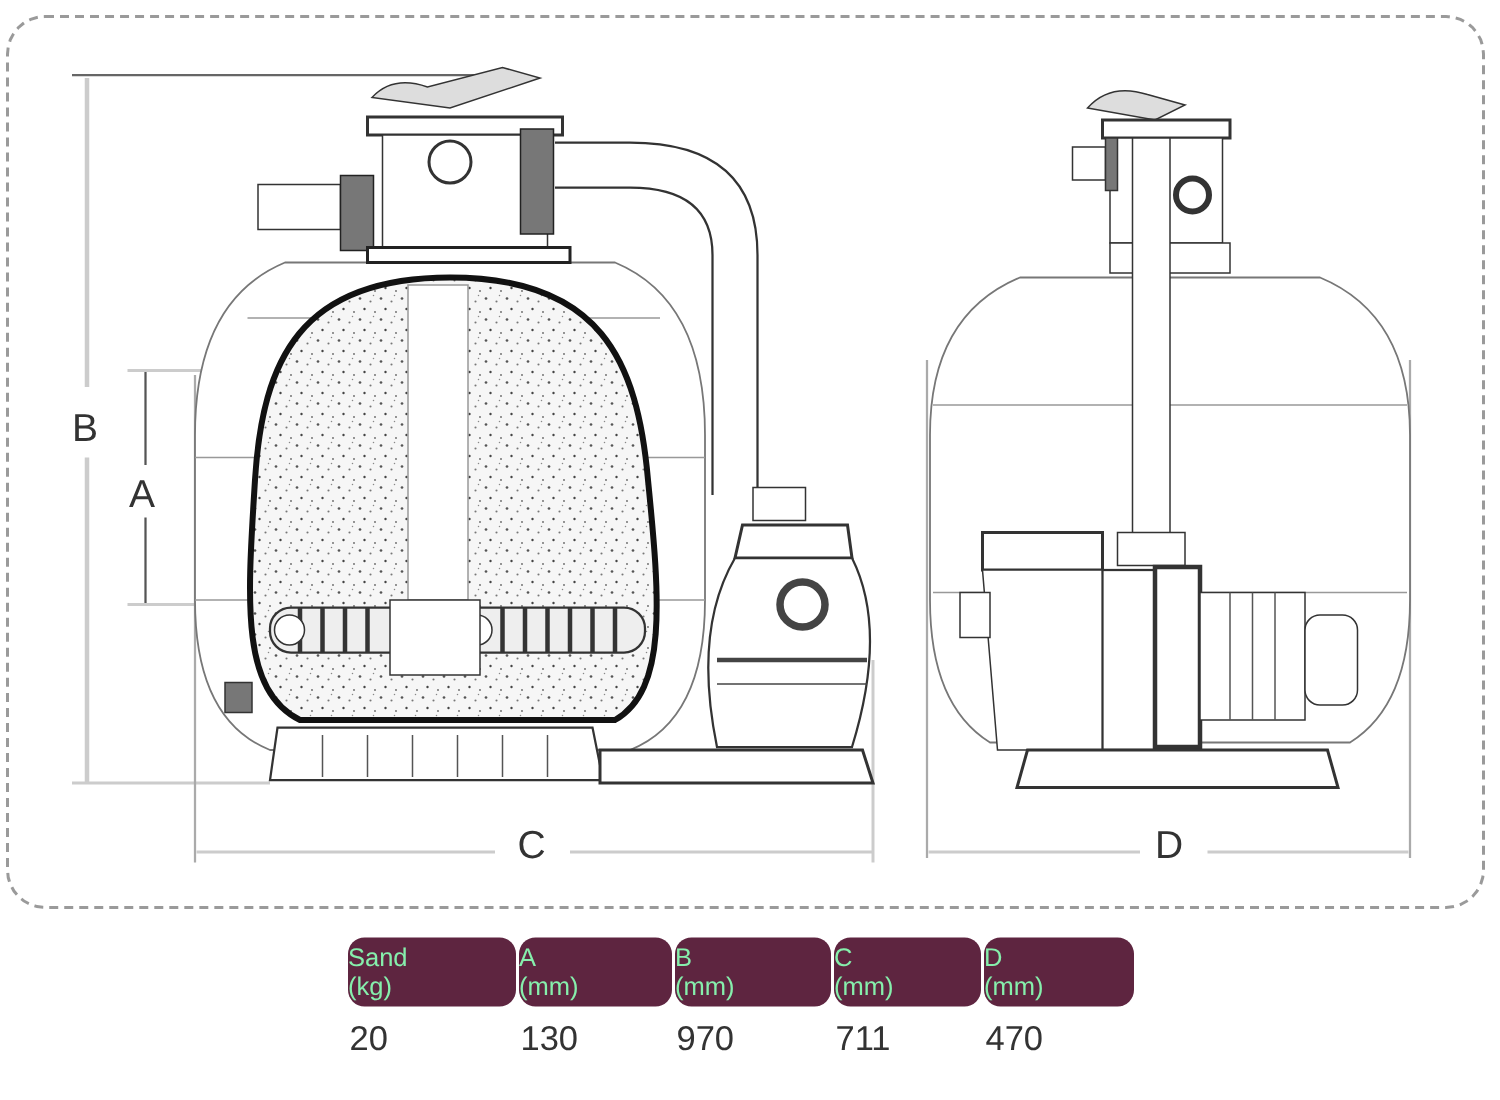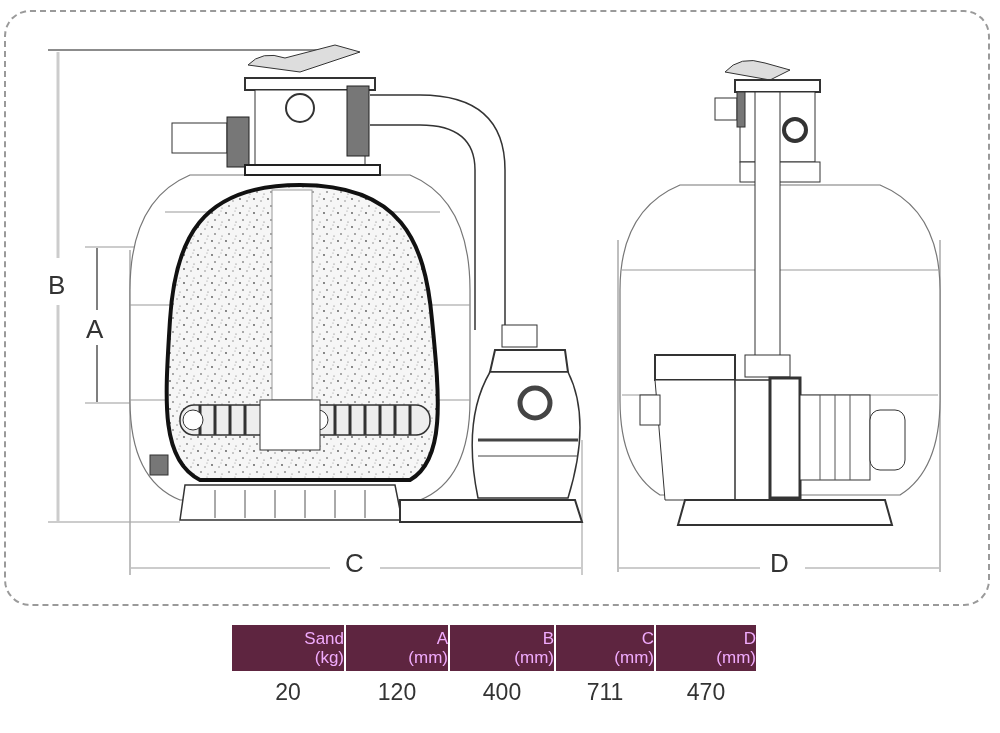--- a/index.html
+++ b/index.html
@@ -1,22 +1,22 @@
 <!DOCTYPE html>
 <html><head>
 <meta charset="utf-8">
 <style>
   html, body { margin:0; padding:0; background:#ffffff; }
   body { width:1000px; height:733px; position:relative; overflow:hidden; font-family:"Liberation Sans", sans-serif; }
   #frame { position:absolute; left:4px; top:10px; width:986px; height:596px; border:2px dashed #9a9a9a; border-radius:26px; box-sizing:border-box; }
   svg#diagram { position:absolute; left:0; top:0; }
   .dimlabel { font-family:"Liberation Sans", sans-serif; font-size:26px; fill:#333; }
   table#spec { position:absolute; left:230px; top:625px; border-collapse:separate; border-spacing:2px 0; }
-  #spec th { background:#5e2540; color:#f0abfc; font-weight:normal; font-size:17px; line-height:19px; padding:4px 0; text-align:right; }
-  #spec td { text-align:center; font-size:23px; color:#333; padding-top:8px; }
+  #spec th { background:#5e2540; color:#86efac; font-weight:normal; font-size:17px; line-height:19px; padding:4px 0; text-align:left;border-radius:11px; }
+  #spec td { text-align:left; font-size:23px; color:#333; padding-top:8px; }
   #spec th:nth-child(1), #spec td:nth-child(1) { width:110px; }
   #spec th:nth-child(2), #spec td:nth-child(2) { width:100px; }
   #spec th:nth-child(3), #spec td:nth-child(3) { width:102px; }
   #spec th:nth-child(4), #spec td:nth-child(4) { width:96px; }
   #spec th:nth-child(5), #spec td:nth-child(5) { width:98px; }
   .hl { display:block; }
 </style>
 </head>
 <body>
 
@@ -166,19 +166,19 @@
         </th>
       <th>
           <span class="hl">D</span>
           <span class="hl">(mm)</span>
         </th>
     </tr>
   </thead>
   <tbody>
     <tr>
       <td>20</td>
-      <td>120</td>
-      <td>400</td>
+      <td>130</td>
+      <td>970</td>
       <td>711</td>
       <td>470</td>
     </tr>
   </tbody>
 </table>
 
 </body></html>

